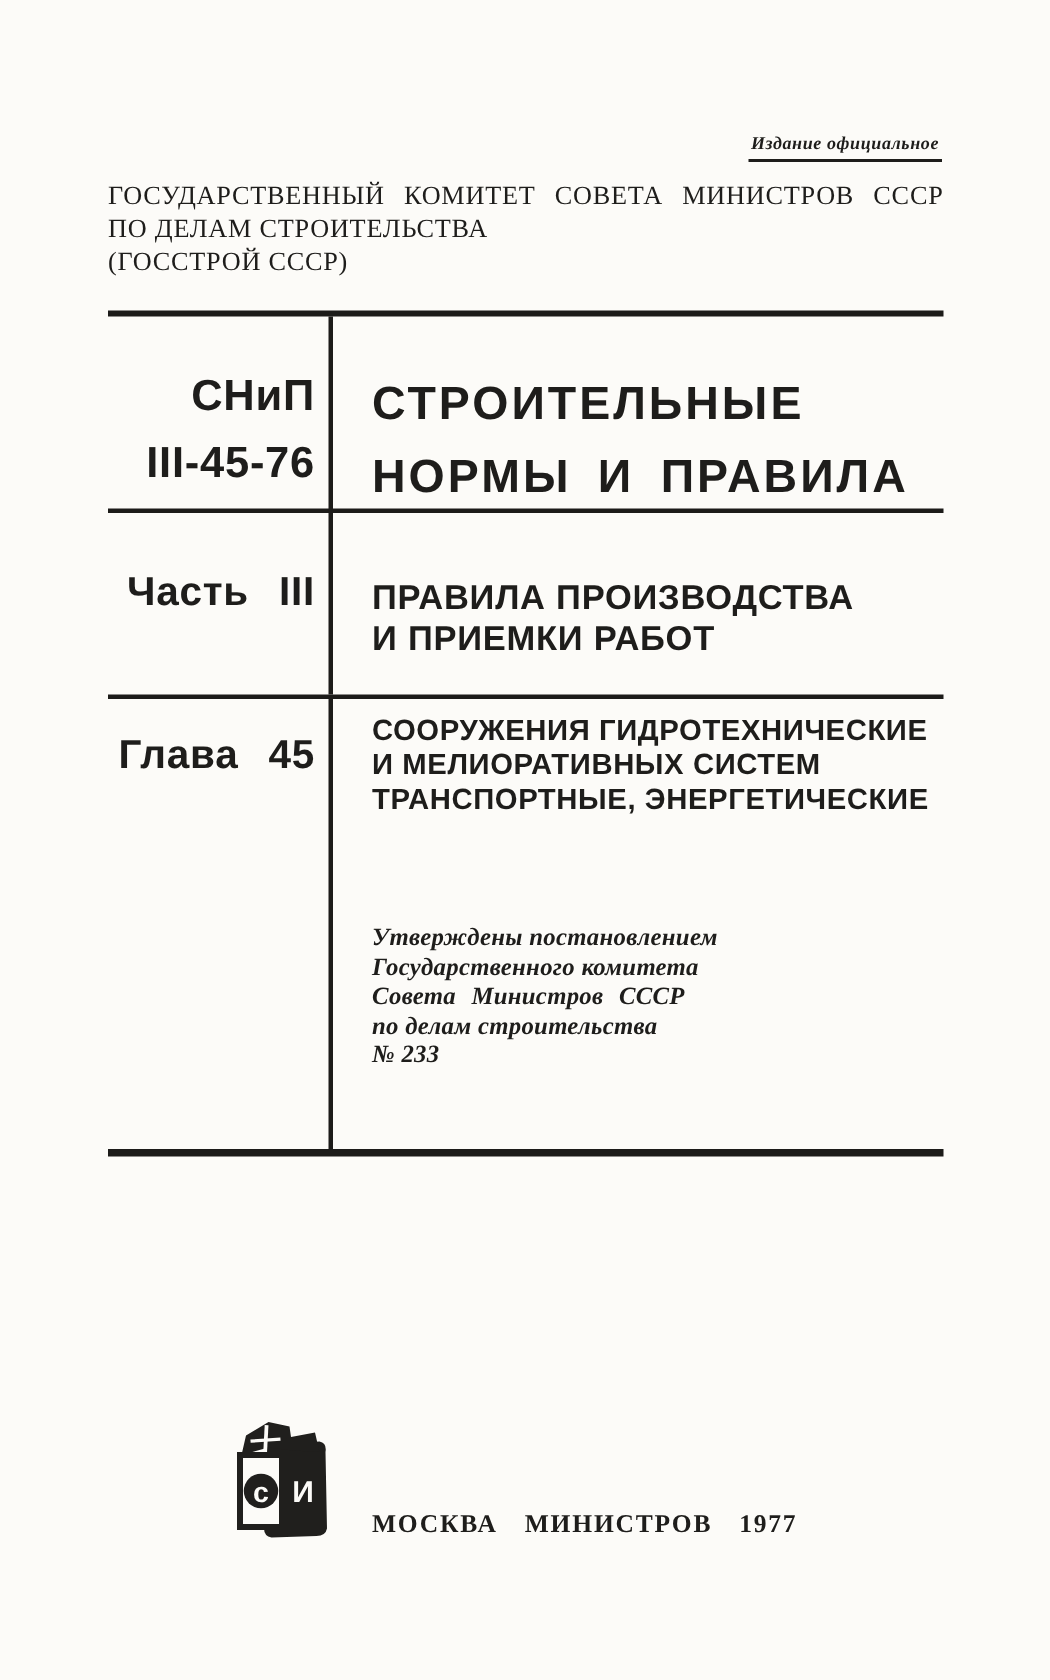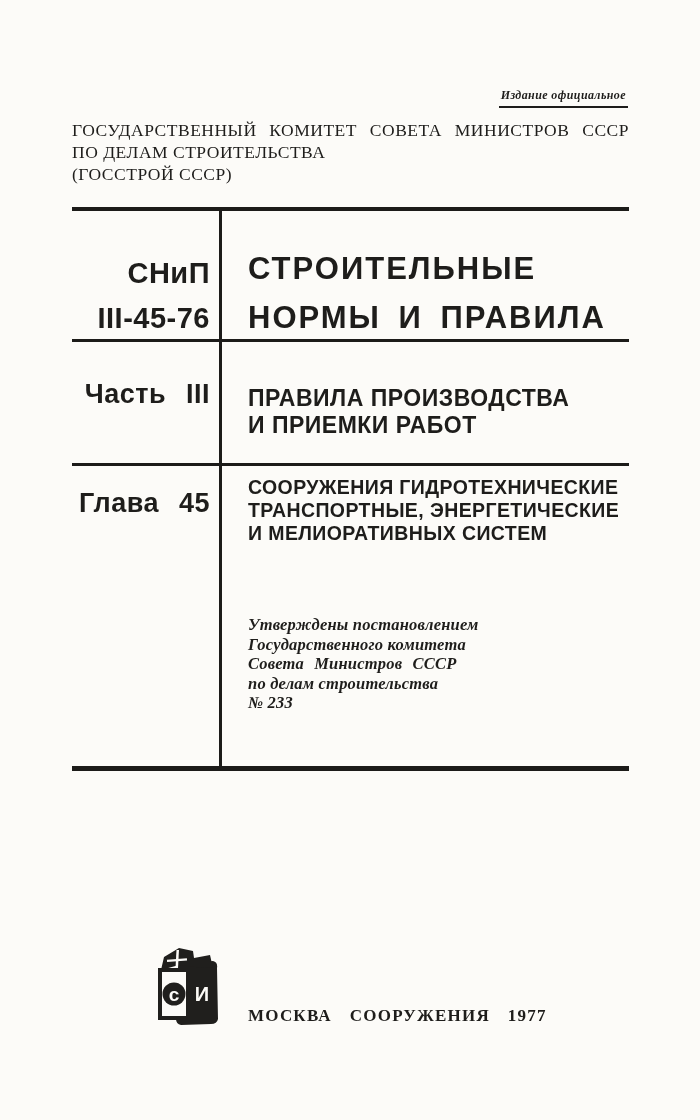--- a/index.html
+++ b/index.html
@@ -73,21 +73,21 @@
   .cell-right {
     padding-left: 26px;
     font-family: "Liberation Sans", sans-serif;
     font-weight: bold;
   }
   .row-1 { height: 128px; }
   .row-2 { height: 124px; }
   .row-3 { height: 303px; }
 
   .code-label {
-    padding-top: 40px;
+    padding-top: 31px;
     font-size: 29px;
     line-height: 45px;
     letter-spacing: 0.5px;
     white-space: nowrap;
   }
   .main-title {
     padding-top: 33px;
     font-size: 31px;
     line-height: 49px;
     letter-spacing: 2px;
@@ -178,22 +178,22 @@
         <div>ПРАВИЛА ПРОИЗВОДСТВА</div>
         <div>И ПРИЕМКИ РАБОТ</div>
       </div>
     </div>
 
     <div class="t-row row-3">
       <div class="cell-left chapter-label">Глава 45</div>
       <div class="cell-right">
         <div class="chapter-title">
           <div>СООРУЖЕНИЯ ГИДРОТЕХНИЧЕСКИЕ</div>
+          <div>И МЕЛИОРАТИВНЫХ СИСТЕМ</div>
           <div>ТРАНСПОРТНЫЕ, ЭНЕРГЕТИЧЕСКИЕ</div>
-          <div>И МЕЛИОРАТИВНЫХ СИСТЕМ</div>
         </div>
         <div class="approval">
           <div>Утверждены постановлением</div>
           <div>Государственного комитета</div>
           <div class="wide">Совета Министров СССР</div>
           <div>по делам строительства</div>
           <div>№ 233</div>
         </div>
       </div>
     </div>
@@ -211,16 +211,16 @@
 
     <rect x="5" y="29" width="28" height="48" fill="#fcfbf8" stroke="#201f1d" stroke-width="4"></rect>
 
     <circle cx="19" cy="53" r="11.5" fill="#201f1d"></circle>
     <text x="19" y="60" text-anchor="middle" font-size="19" font-weight="bold" font-family="Liberation Sans, sans-serif" fill="#fcfbf8">с</text>
 
     <text x="47" y="60" text-anchor="middle" font-size="20" font-weight="bold" font-family="Liberation Sans, sans-serif" fill="#fcfbf8">И</text>
   </svg>
 
   <div class="imprint-line">
-    <span>МОСКВА</span><span>СООРУЖЕНИЯ</span><span>1977</span>
+    <span>МОСКВА</span><span>МИНИСТРОВ</span><span>1977</span>
   </div>
 
 </div>
 
 </body></html>

